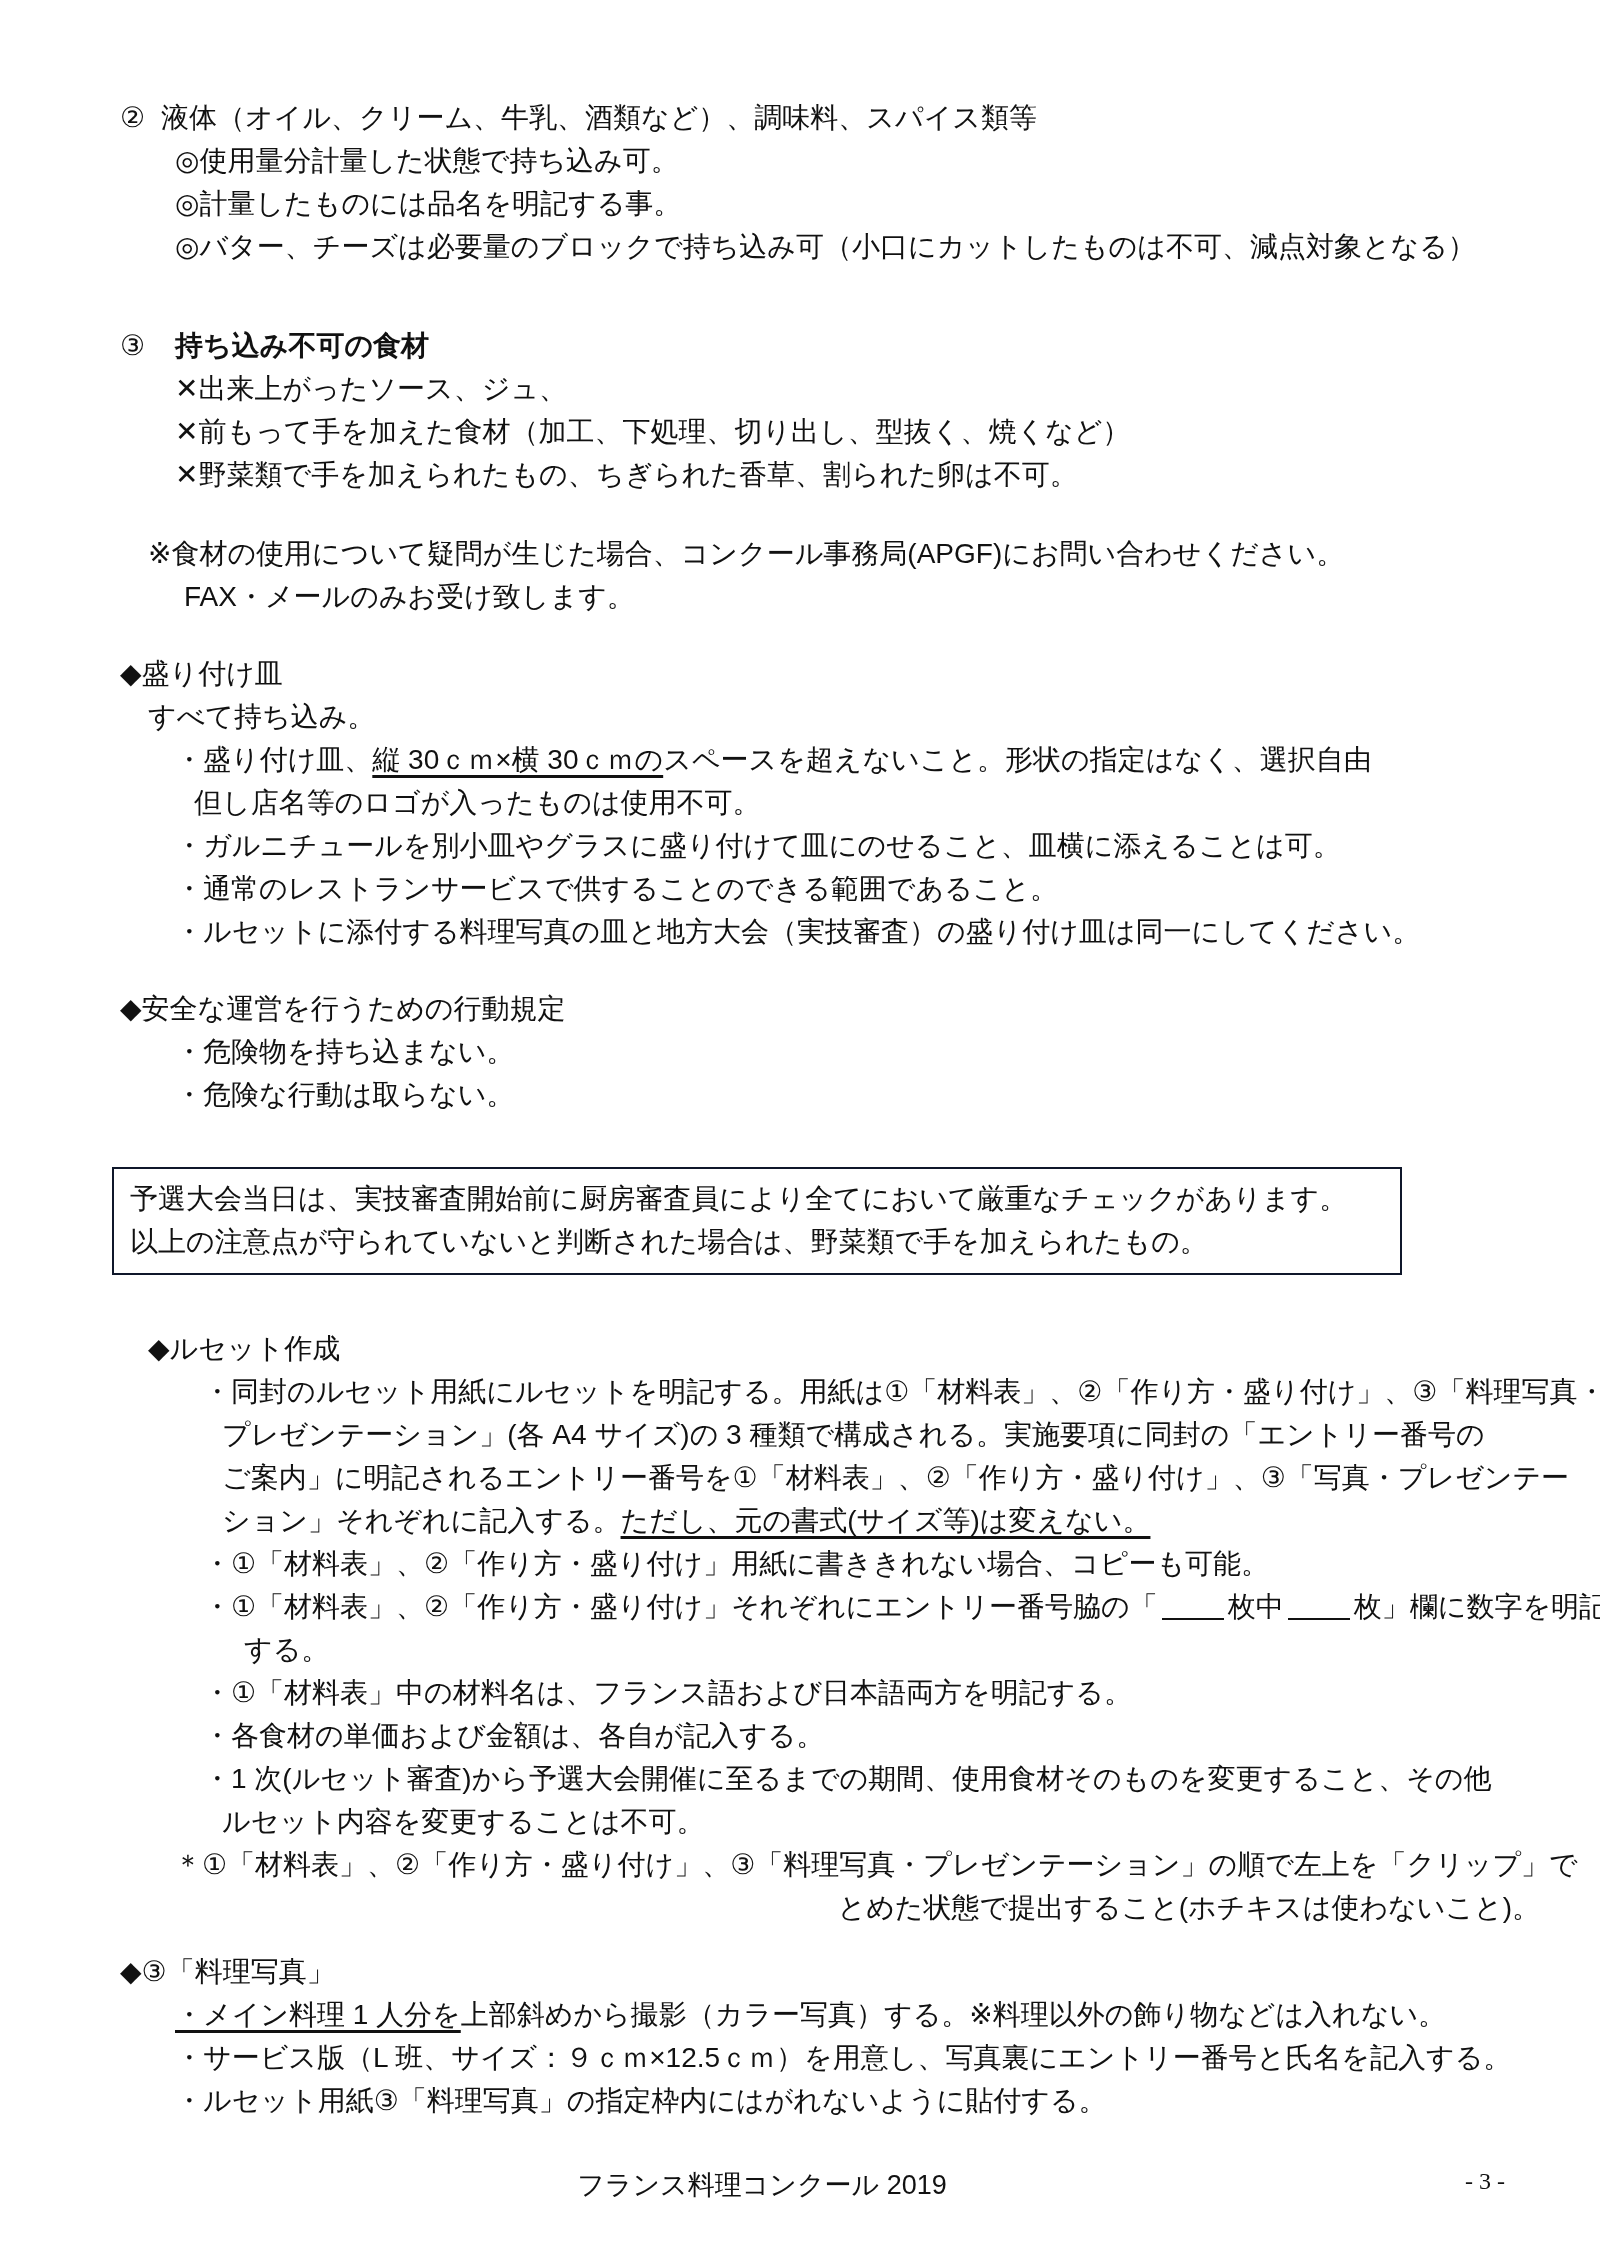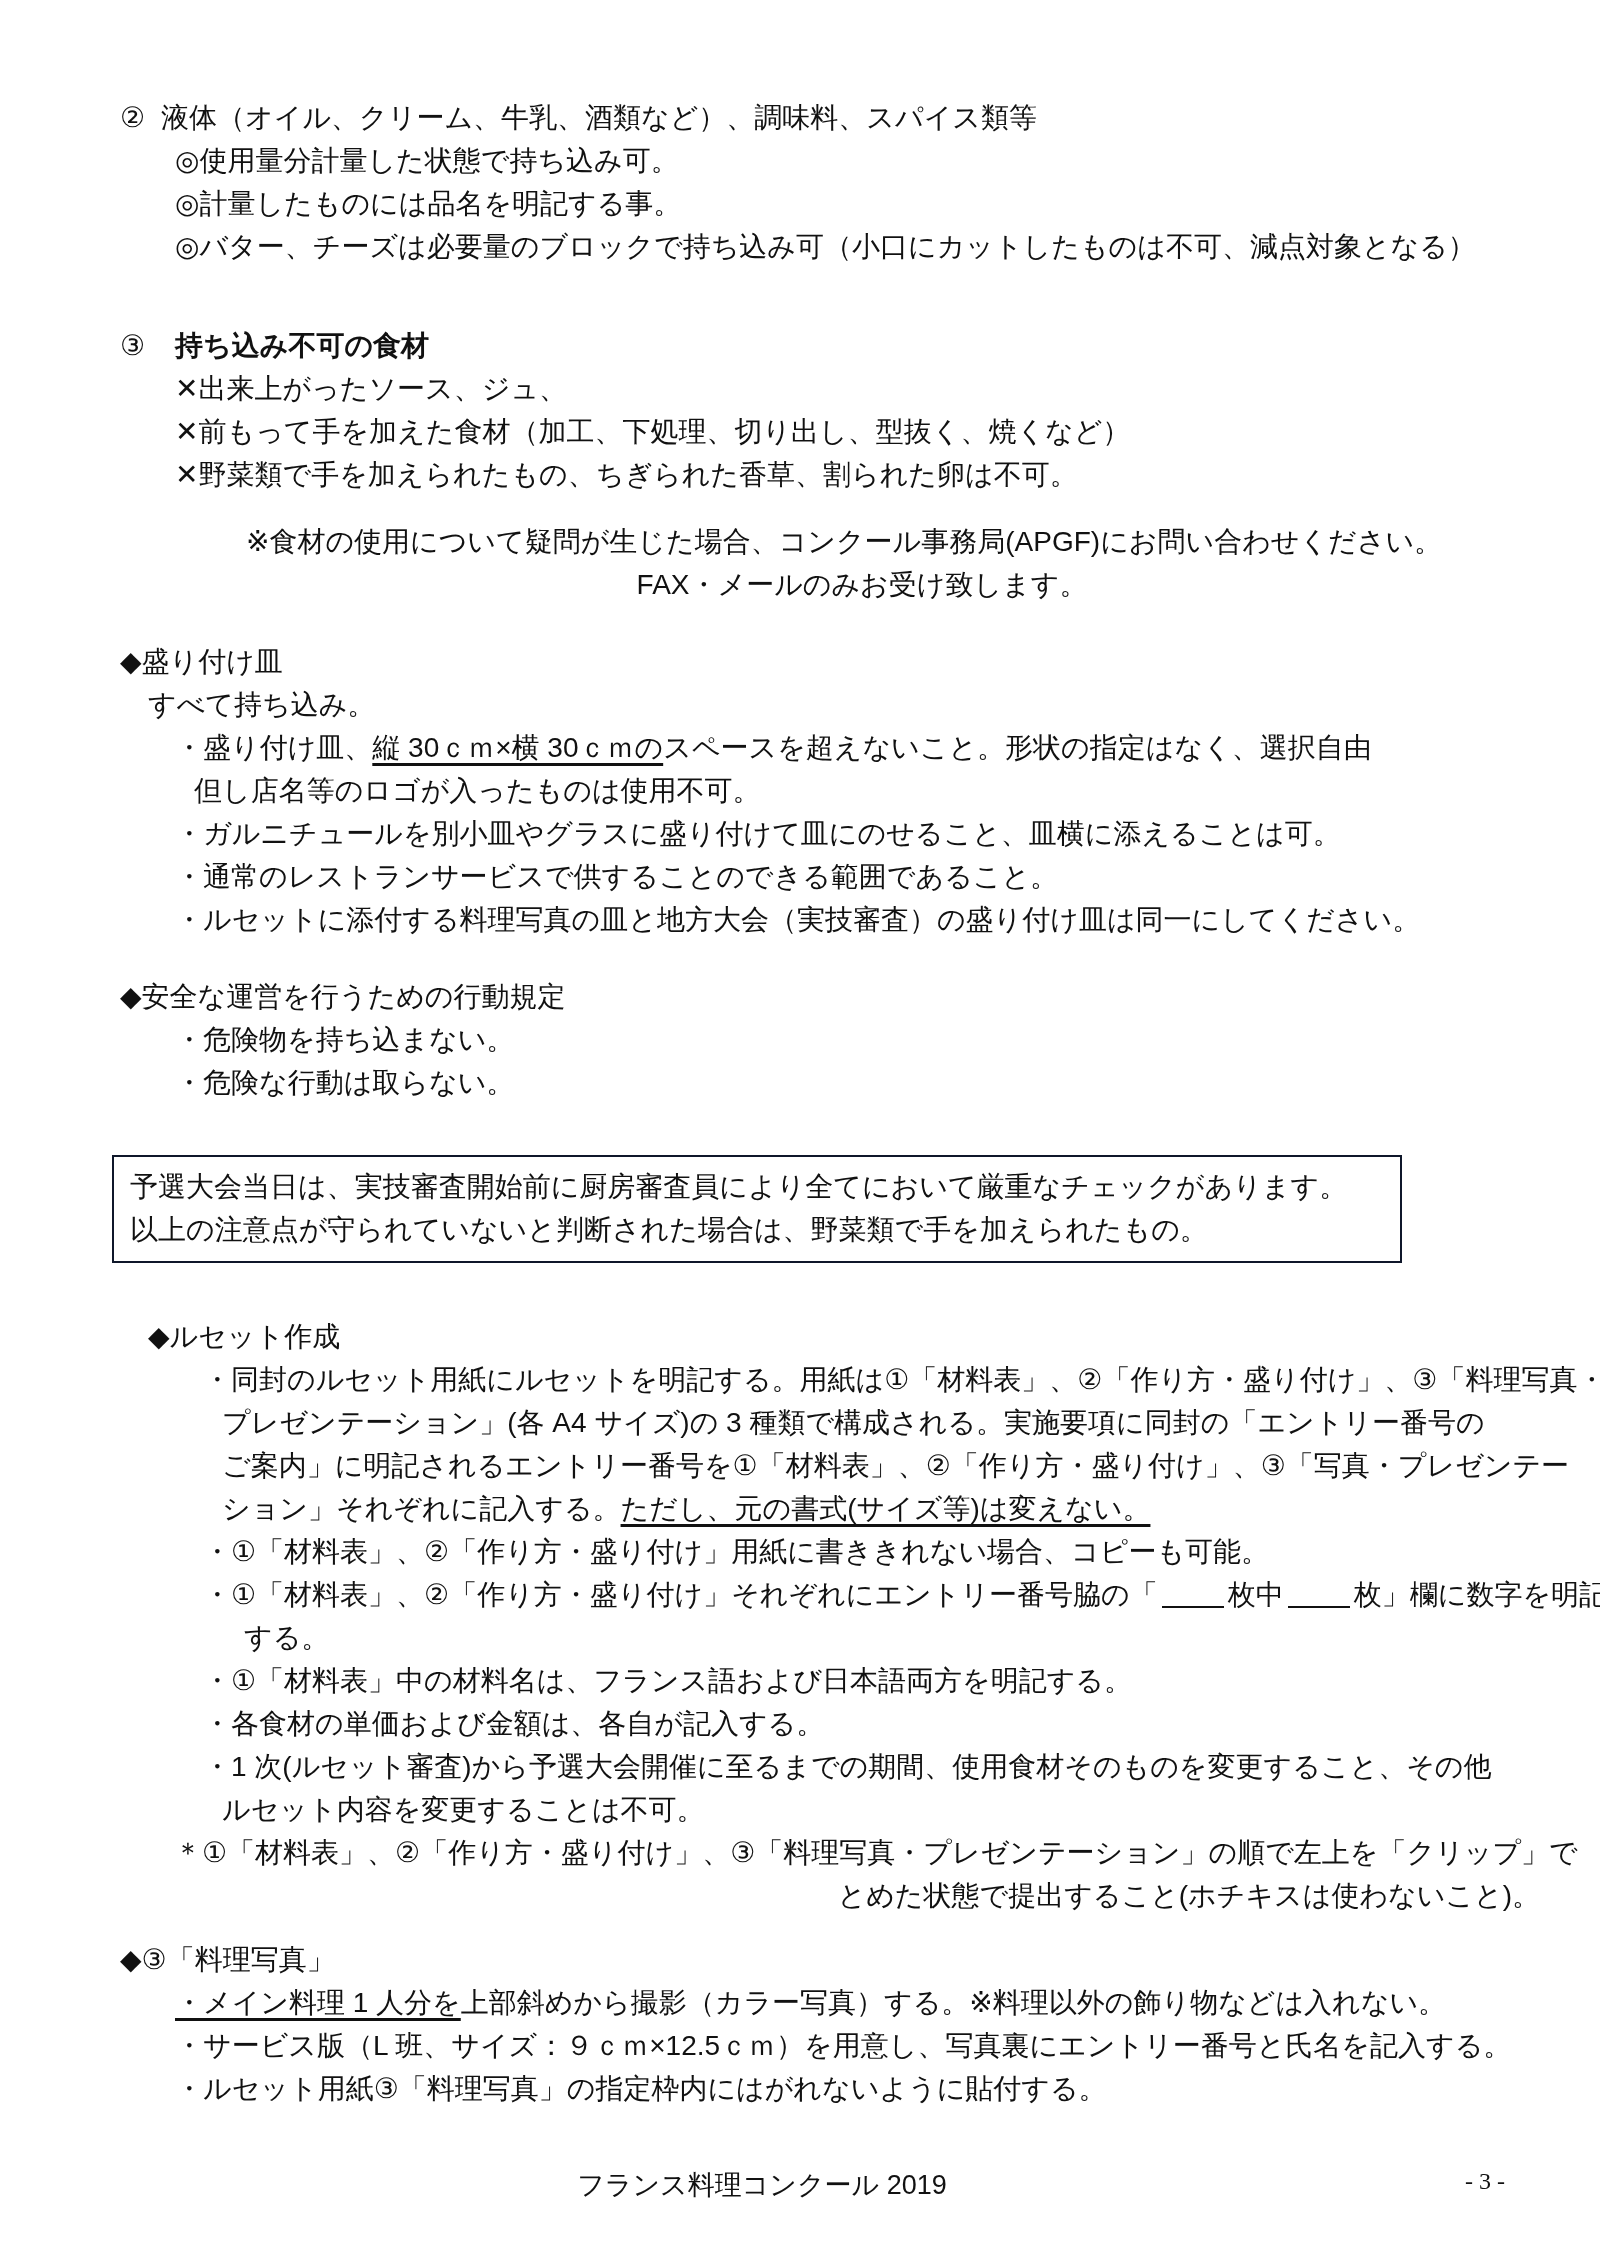--- a/index.html
+++ b/index.html
@@ -34,21 +34,21 @@
 
   .blankline{
     display:inline-block;width:62px;height:4px;
     border-bottom:2.5px solid #111;
     vertical-align:-4px;
     margin:0 4px;
   }
 
   
   .sec-prohibited{margin-top:56px;}
-  .sec-inquiry{margin-top:24px;text-align:center;}
+  .sec-inquiry{margin-top:36px;}
   .sec-plating{margin-top:34px;}
   .sec-safety{margin-top:34px;}
   .warning-box{
     margin-top:51px;
     margin-left:-8px;
     width:1290px;
     border:2px solid #0f172a;
     box-sizing:border-box;
     padding:8px 14px 10px 16px;
   }

